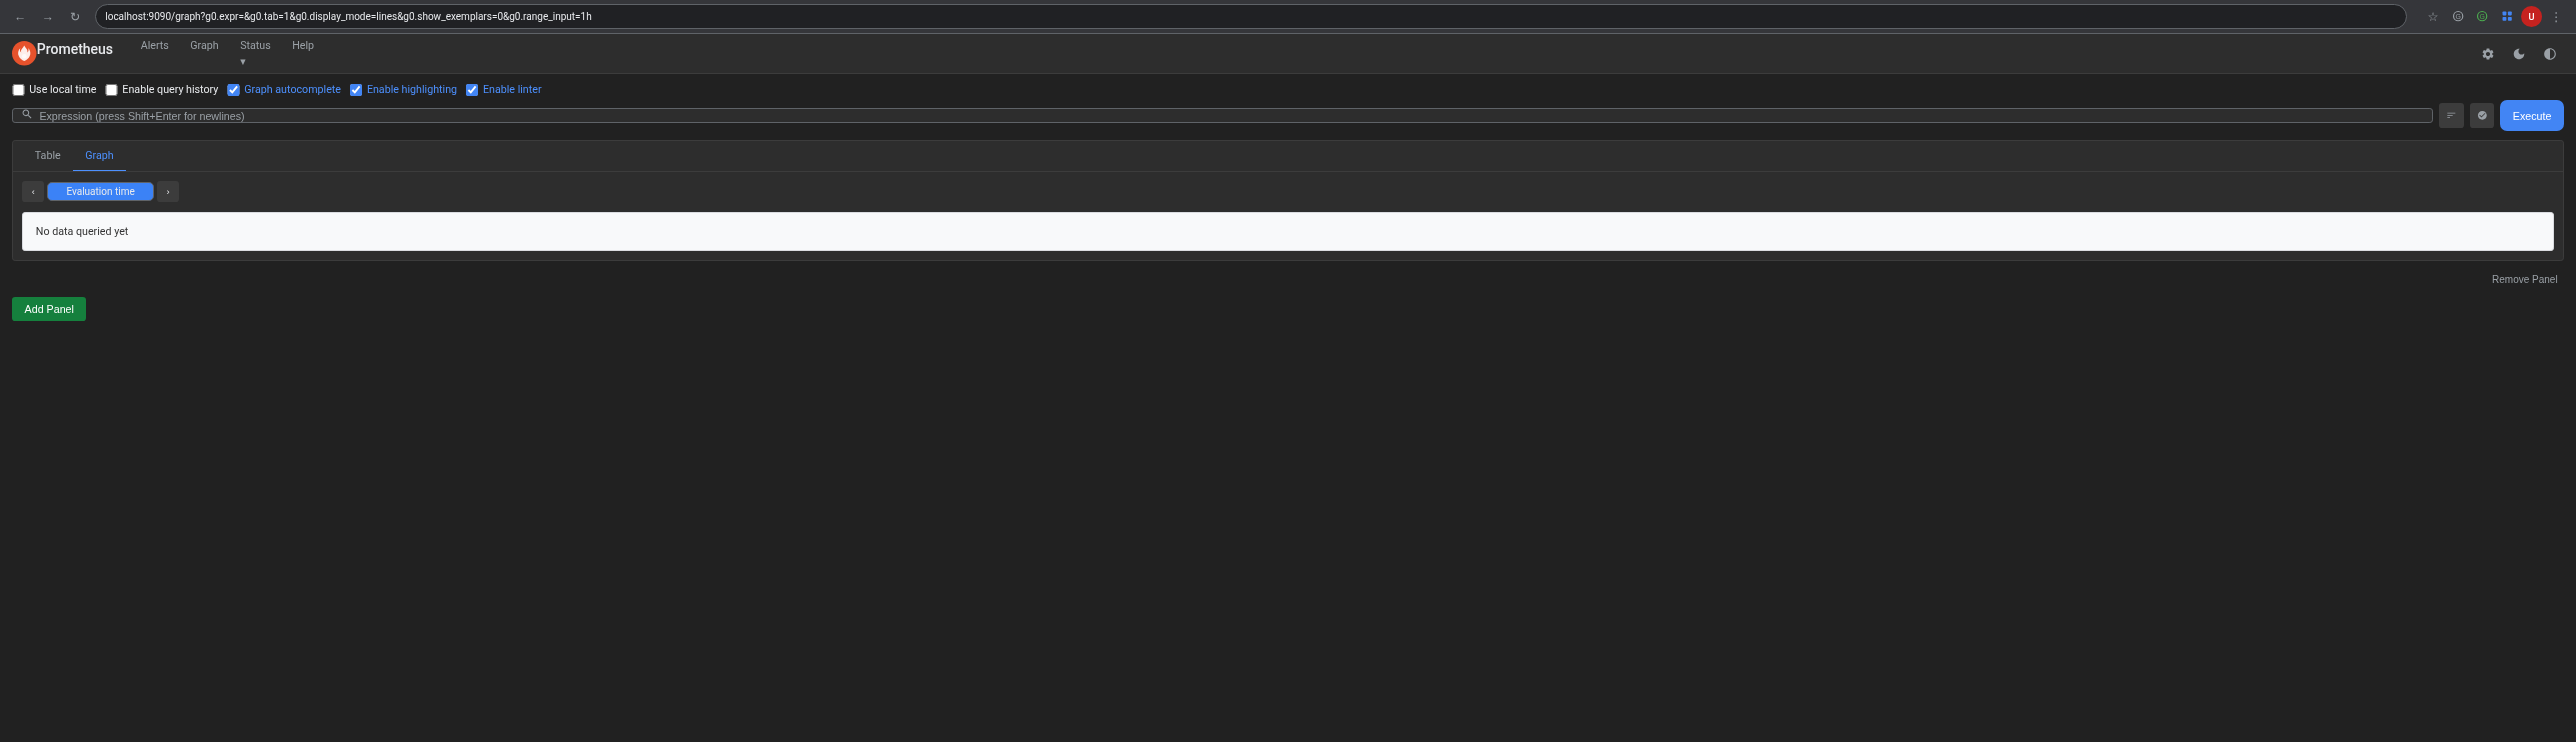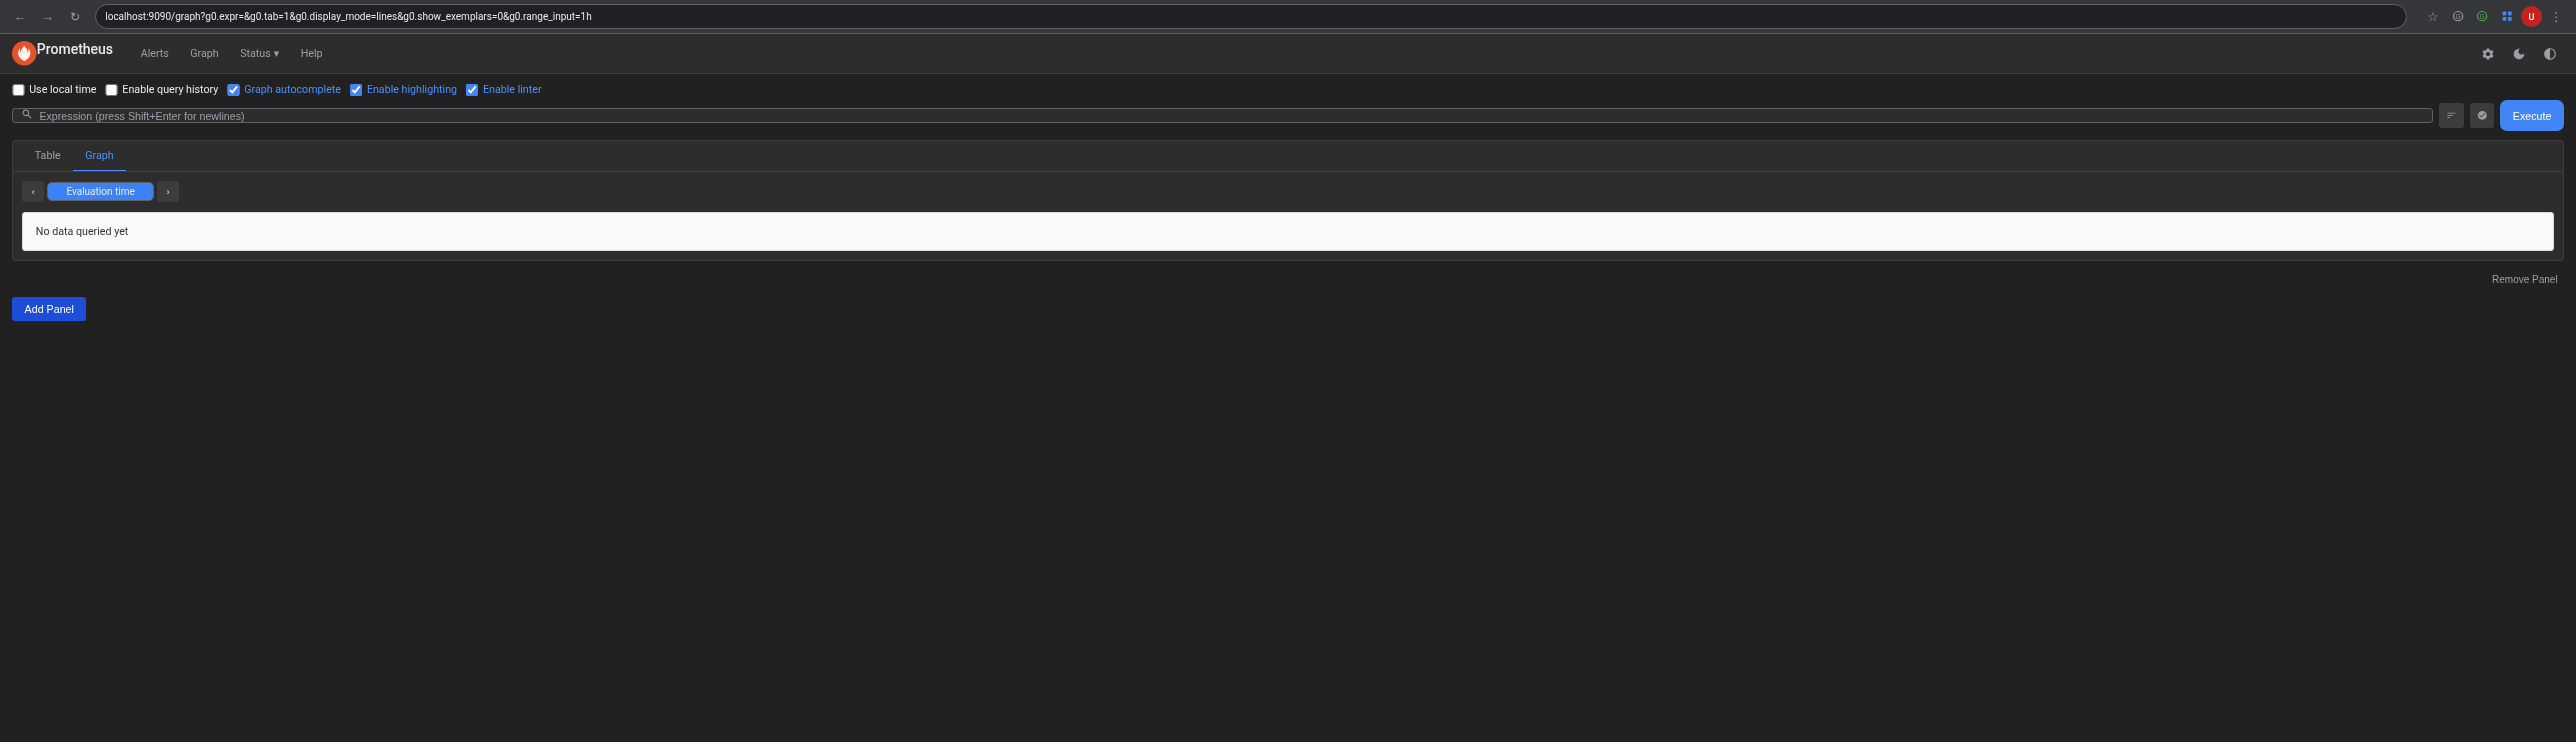--- a/index.html
+++ b/index.html
@@ -136,20 +136,21 @@
       font-size: 10.7px;
       cursor: pointer;
       background: none;
       border: none;
     }
 
     .nav-link-dropdown {
       display: flex;
       align-items: flex-start;
       gap: 3.1px;
+      flex-direction: column;
     }
 
     .navbar-right {
       display: flex;
       gap: 3.1px;
     }
 
     .nav-icon-btn {
       width: 28px;
       height: 28px;
@@ -353,21 +354,21 @@
     .remove-panel-btn {
       background: none;
       border: none;
       color: #9aa0a6;
       font-size: 10px;
       cursor: pointer;
       padding: 3.1px 6.1px;
     }
 
     .add-panel-btn {
-      background: #1d4ed8;
+      background: #15803d;
       color: white;
       border: none;
       border-radius: 3.1px;
       padding: 6.1px 12.3px;
       font-size: 10.7px;
       font-weight: 500;
       cursor: pointer;
     }
   </style>
 </head>

